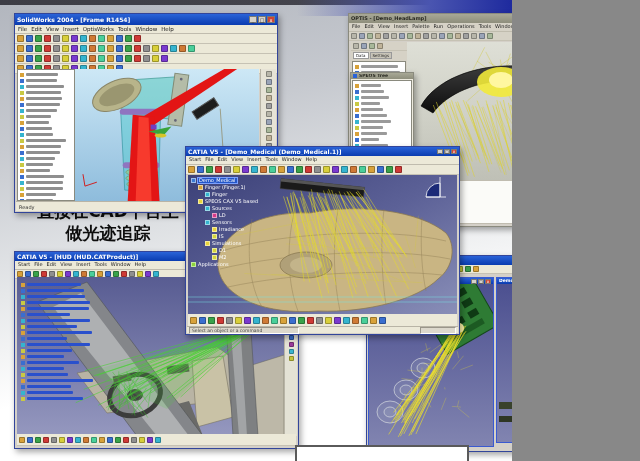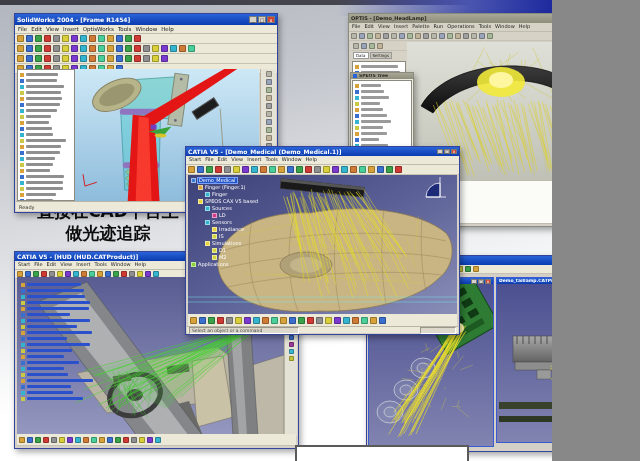--- a/index.html
+++ b/index.html
@@ -1,16 +1,16 @@
 <!DOCTYPE html>
 <html><head>
 <meta charset="utf-8">
 <style>
   html,body{margin:0;padding:0;background:#888;}
-  #slide{position:relative;width:552px;height:461px;overflow:hidden;
+  #slide{position:relative;width:512px;height:461px;overflow:hidden;
     font-family:"DejaVu Sans",sans-serif;
     background:linear-gradient(168deg,#b2b6be 0%,#c6c9cf 26%,#e6e8ea 52%,#ffffff 72%,#ffffff 100%);}
   .abs{position:absolute;}
   
   .win{position:absolute;background:#d4d0c8;border:1px solid #32459a;box-shadow:2px 3px 6px rgba(0,0,0,.35);}
   .win.gray{border:1px solid #8a8a7e;}
   .tbar{height:11px;display:flex;align-items:center;padding:0 2px;gap:2px;
     background:linear-gradient(to bottom,#2a63d8,#0a3cb0);color:#fff;}
   .tbar.s{height:9px;}
   .tbar.xs{height:6px;}

